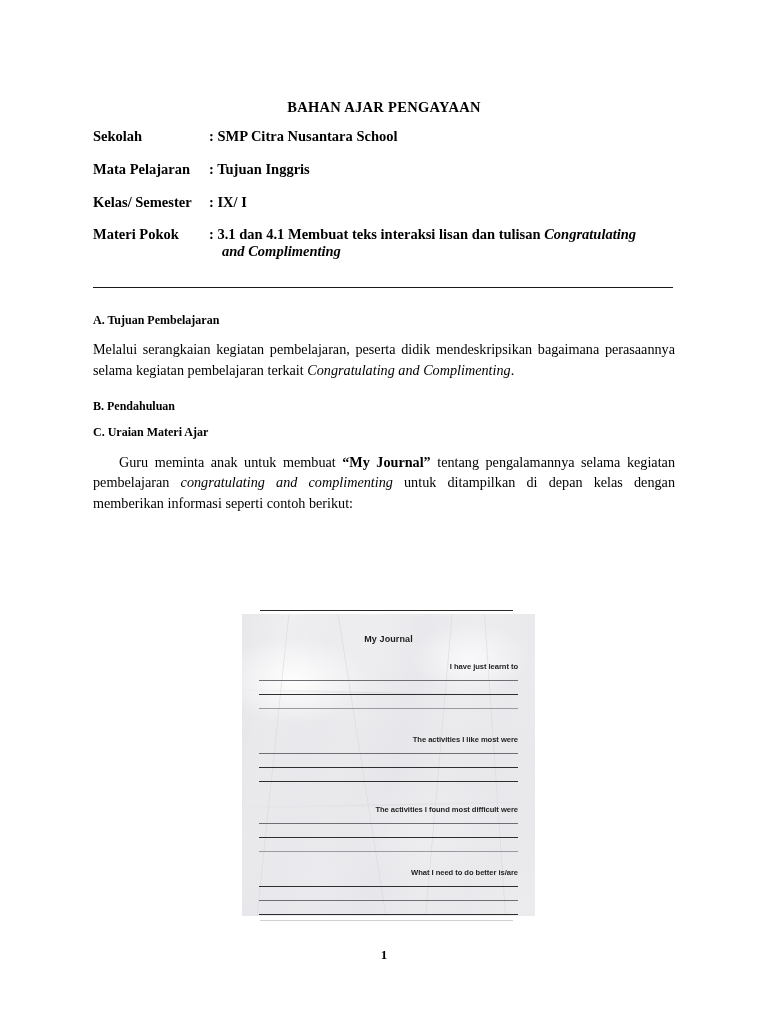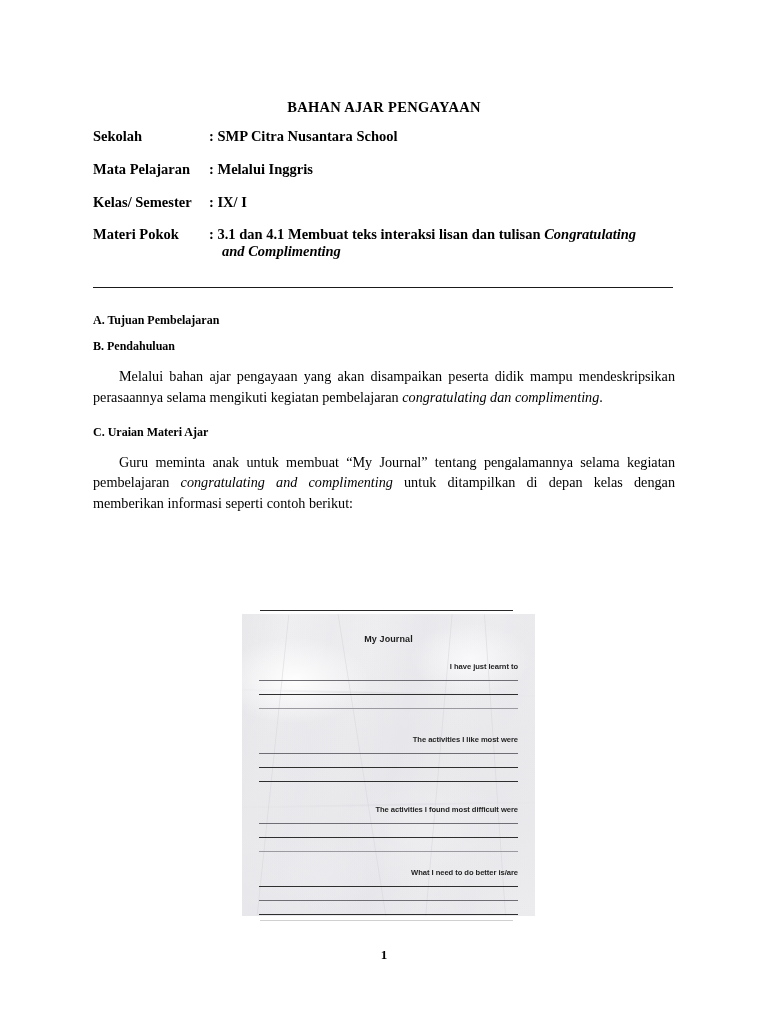--- a/index.html
+++ b/index.html
@@ -105,21 +105,21 @@
     text-justify: inter-word;
     line-height: 1.46;
   }
   p.para.indent {
     text-indent: 26px;
   }
   p.para .ital {
     font-style: italic;
   }
   p.para .bold {
-    font-weight: normal;
+    font-weight: bold;
   }
   .gap-after {
     margin-bottom: 22px;
   }
   .heading-gap {
     margin-top: 20px;
   }
 
   
   .figure {
@@ -238,43 +238,43 @@
 
   <div class="meta">
 
     <div class="meta-row">
       <span class="meta-label">Sekolah</span>
       <span class="meta-value">: SMP Citra Nusantara School</span>
     </div>
 
     <div class="meta-row">
       <span class="meta-label">Mata Pelajaran</span>
-      <span class="meta-value">: Melalui Inggris</span>
+      <span class="meta-value">: Tujuan Inggris</span>
     </div>
 
     <div class="meta-row">
       <span class="meta-label">Kelas/ Semester</span>
       <span class="meta-value">: IX/ I</span>
     </div>
 
     <div class="meta-row">
       <span class="meta-label">Materi Pokok</span>
       <span class="meta-value justify-all"><span>: 3.1 dan 4.1 Membuat teks interaksi lisan dan tulisan </span><span class="ital">Congratulating</span><span class="meta-cont">and Complimenting</span></span>
     </div>
 
   </div>
 
   <div class="divider"></div>
 
   <div class="body-area">
 
     <h2 class="section-heading">A. Tujuan Pembelajaran</h2>
+    <p class="para gap-after"><span>Melalui serangkaian kegiatan pembelajaran, peserta didik mendeskripsikan bagaimana perasaannya selama kegiatan pembelajaran terkait </span><span class="ital">Congratulating and Complimenting</span><span>.</span></p>
 
     <h2 class="section-heading heading-gap">B. Pendahuluan</h2>
-    <p class="para indent gap-after"><span>Melalui bahan ajar pengayaan yang akan disampaikan peserta didik mampu mendeskripsikan perasaannya selama mengikuti kegiatan pembelajaran </span><span class="ital">congratulating dan complimenting</span><span>.</span></p>
 
     <h2 class="section-heading heading-gap">C. Uraian Materi Ajar</h2>
     <p class="para indent"><span>Guru meminta anak untuk membuat </span><span class="bold">“My Journal”</span><span> tentang pengalamannya selama kegiatan pembelajaran </span><span class="ital">congratulating and complimenting</span><span> untuk ditampilkan di depan kelas dengan memberikan informasi seperti contoh berikut:</span></p>
 
   </div>
 
   <div class="figure">
 
     <div class="fig-rule-top"></div>
 

